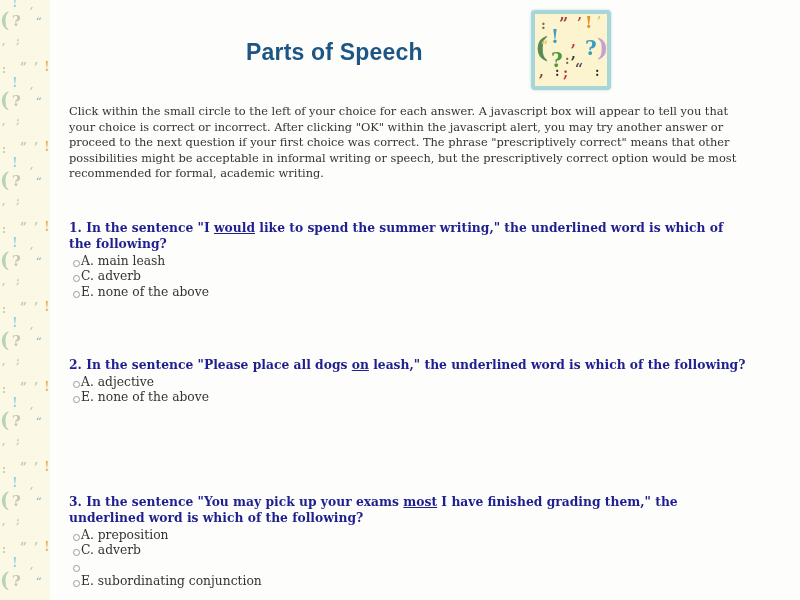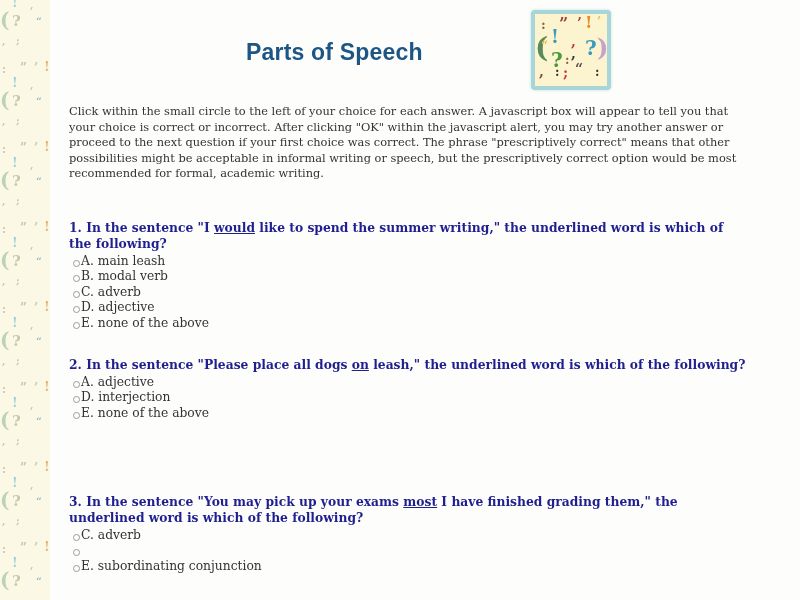--- a/index.html
+++ b/index.html
@@ -263,62 +263,54 @@
     <p class="question-text">
       <span>1.</span>
       <span>In the sentence "I </span><u>would</u><span> like to spend the summer writing," the underlined word is which of the following?</span>
     </p>
     <label class="option">
       <span class="radio"></span>
       <span class="option-label"><span>A.</span> <span>main leash</span></span>
     </label>
     <label class="option">
       <span class="radio"></span>
-      <span class="option-label"><span>B.</span> <span>modal verb</span></span>
-    </label>
-    <label class="option">
-      <span class="radio"></span>
       <span class="option-label"><span>C.</span> <span>adverb</span></span>
-    </label>
-    <label class="option">
-      <span class="radio"></span>
-      <span class="option-label"><span>D.</span> <span>adjective</span></span>
     </label>
     <label class="option">
       <span class="radio"></span>
       <span class="option-label"><span>E.</span> <span>none of the above</span></span>
     </label>
   </div>
 
   <div class="question" style="top:357px">
     <p class="question-text">
       <span>2.</span>
       <span>In the sentence "Please place all dogs </span><u>on</u><span> leash," the underlined word is which of the following?</span>
     </p>
     <label class="option">
       <span class="radio"></span>
       <span class="option-label"><span>A.</span> <span>adjective</span></span>
     </label>
     <label class="option">
       <span class="radio"></span>
-      <span class="option-label"><span>D.</span> <span>interjection</span></span>
-    </label>
-    <label class="option">
-      <span class="radio"></span>
       <span class="option-label"><span>E.</span> <span>none of the above</span></span>
     </label>
   </div>
 
   <div class="question" style="top:494px">
     <p class="question-text">
       <span>3.</span>
       <span>In the sentence "You may pick up your exams </span><u>most</u><span> I have finished grading them," the underlined word is which of the following?</span>
     </p>
     <label class="option">
       <span class="radio"></span>
+      <span class="option-label"><span>A.</span> <span>preposition</span></span>
+    </label>
+    <label class="option">
+      <span class="radio"></span>
       <span class="option-label"><span>C.</span> <span>adverb</span></span>
     </label>
     <label class="option">
       <span class="radio"></span>
     </label>
     <label class="option">
       <span class="radio"></span>
       <span class="option-label"><span>E.</span> <span>subordinating conjunction</span></span>
     </label>
   </div>

